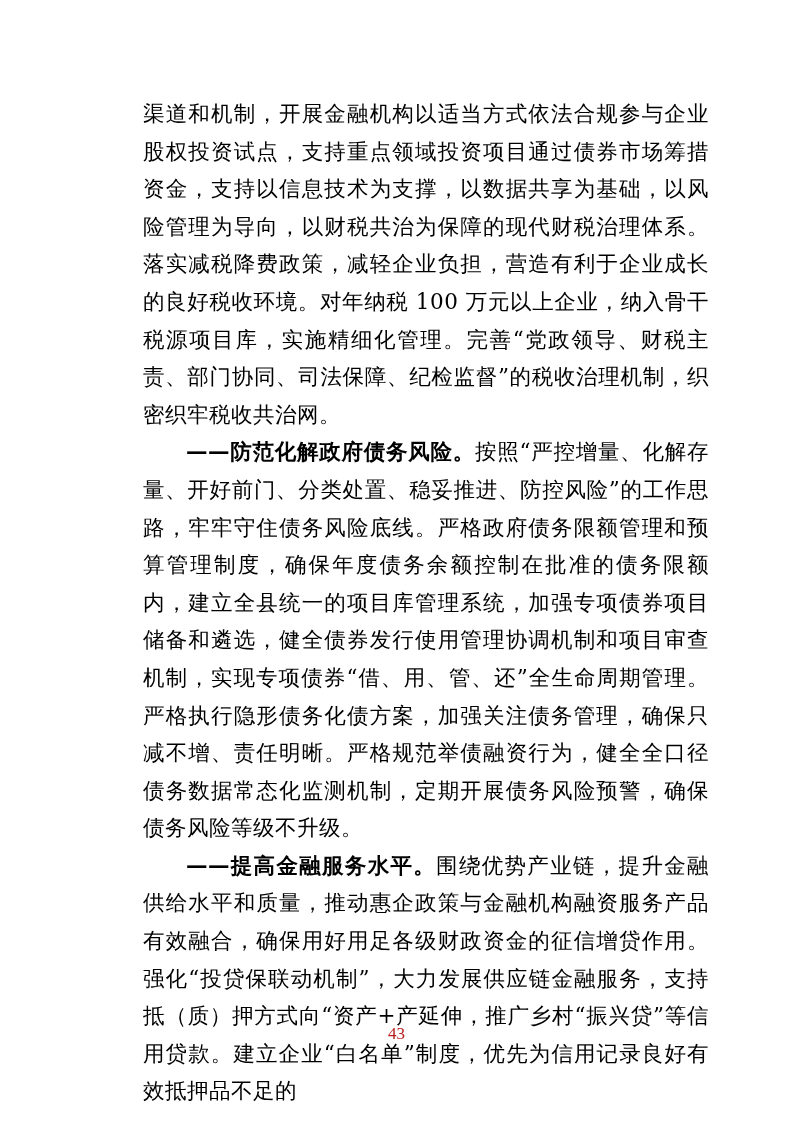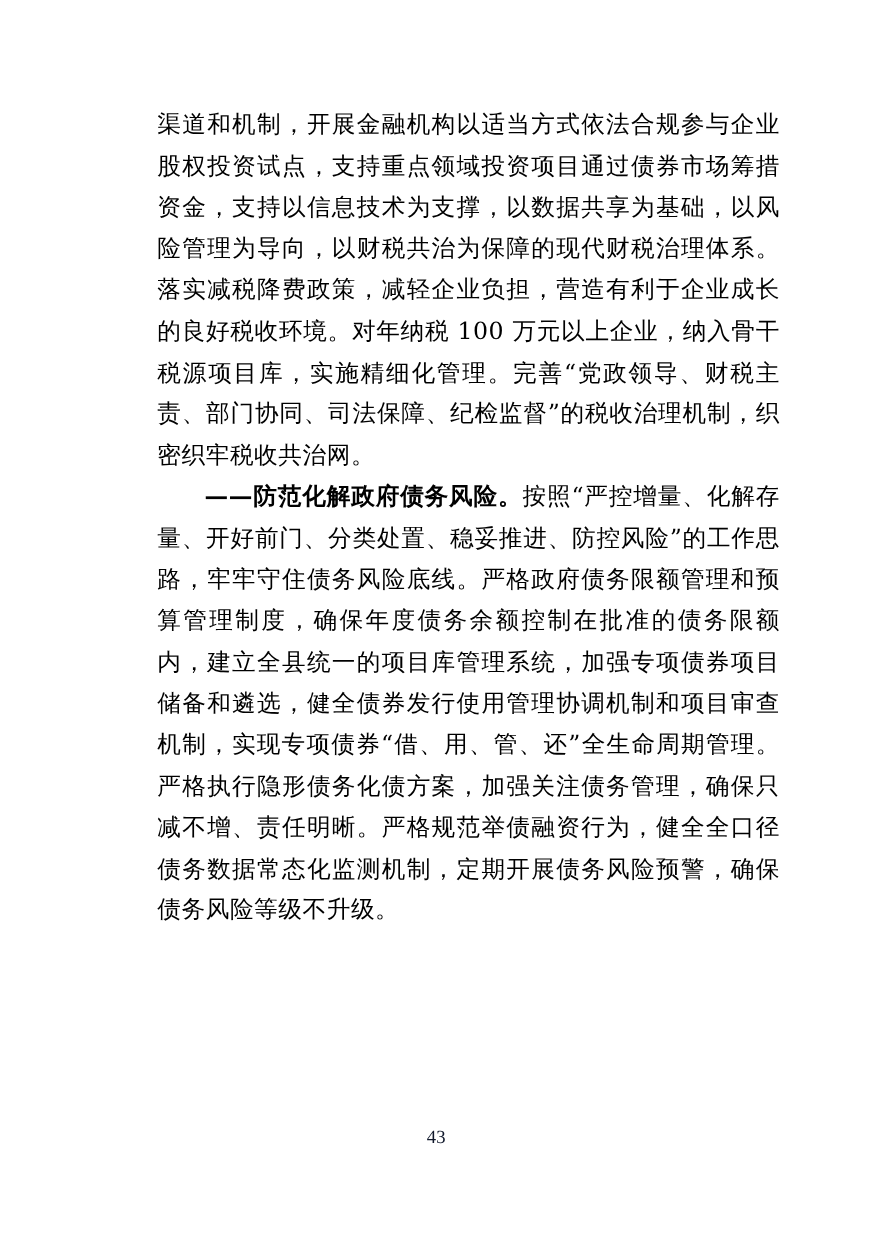--- a/index.html
+++ b/index.html
@@ -40,25 +40,26 @@
     margin-top: 16px;
   }
   .page-number {
     position: absolute;
     left: 0;
     top: 1024px;
     width: 100%;
     text-align: center;
     font-size: 17px;
     font-family: "Liberation Serif", "DejaVu Serif", serif;
-    color: #0f172a;
+    color: #b91c1c;
   }
 </style>
 </head>
 <body>
 
 <div class="page">
   <div class="text-block">
     <p class="para"><span>渠道和机制，开展金融机构以适当方式依法合规参与企业股权投资试点，支持重点领域投资项目通过债券市场筹措资金，支持以信息技术为支撑，以数据共享为基础，以风险管理为导向，以财税共治为保障的现代财税治理体系。落实减税降费政策，减轻企业负担，营造有利于企业成长的良好税收环境。对年纳税 100 万元以上企业，纳入骨干税源项目库，实施精细化管理。完善“党政领导、财税主责、部门协同、司法保障、纪检监督”的税收治理机制，织密织牢税收共治网。</span></p>
     <p class="para indent"><span class="lead">——防范化解政府债务风险。</span><span>按照“严控增量、化解存量、开好前门、分类处置、稳妥推进、防控风险”的工作思路，牢牢守住债务风险底线。严格政府债务限额管理和预算管理制度，确保年度债务余额控制在批准的债务限额内，建立全县统一的项目库管理系统，加强专项债券项目储备和遴选，健全债券发行使用管理协调机制和项目审查机制，实现专项债券“借、用、管、还”全生命周期管理。严格执行隐形债务化债方案，加强关注债务管理，确保只减不增、责任明晰。严格规范举债融资行为，健全全口径债务数据常态化监测机制，定期开展债务风险预警，确保债务风险等级不升级。</span></p>
+    <p class="para indent"><span class="lead">——提高金融服务水平。</span><span>围绕优势产业链，提升金融供给水平和质量，推动惠企政策与金融机构融资服务产品有效融合，确保用好用足各级财政资金的征信增贷作用。强化“投贷保联动机制”，大力发展供应链金融服务，支持抵（质）押方式向“资产+产延伸，推广乡村“振兴贷”等信用贷款。建立企业“白名单”制度，优先为信用记录良好有效抵押品不足的</span></p>
   </div>
   <div class="page-number">43</div>
 </div>
 
 </body></html>

